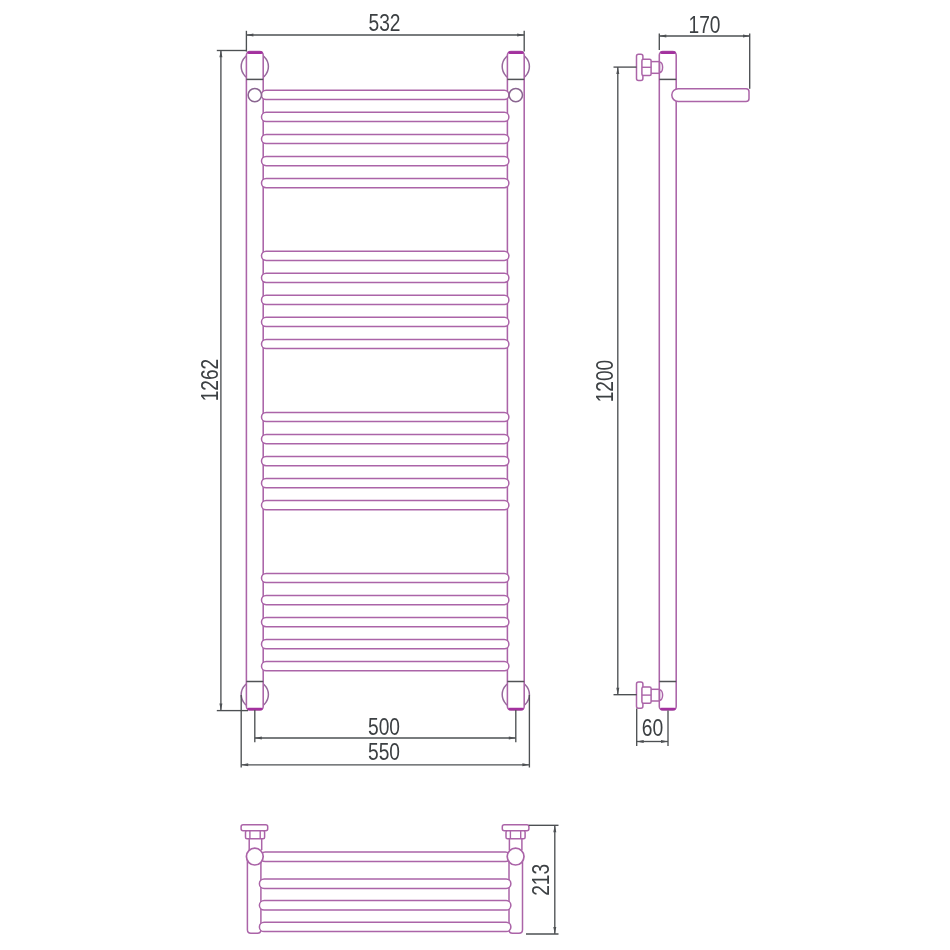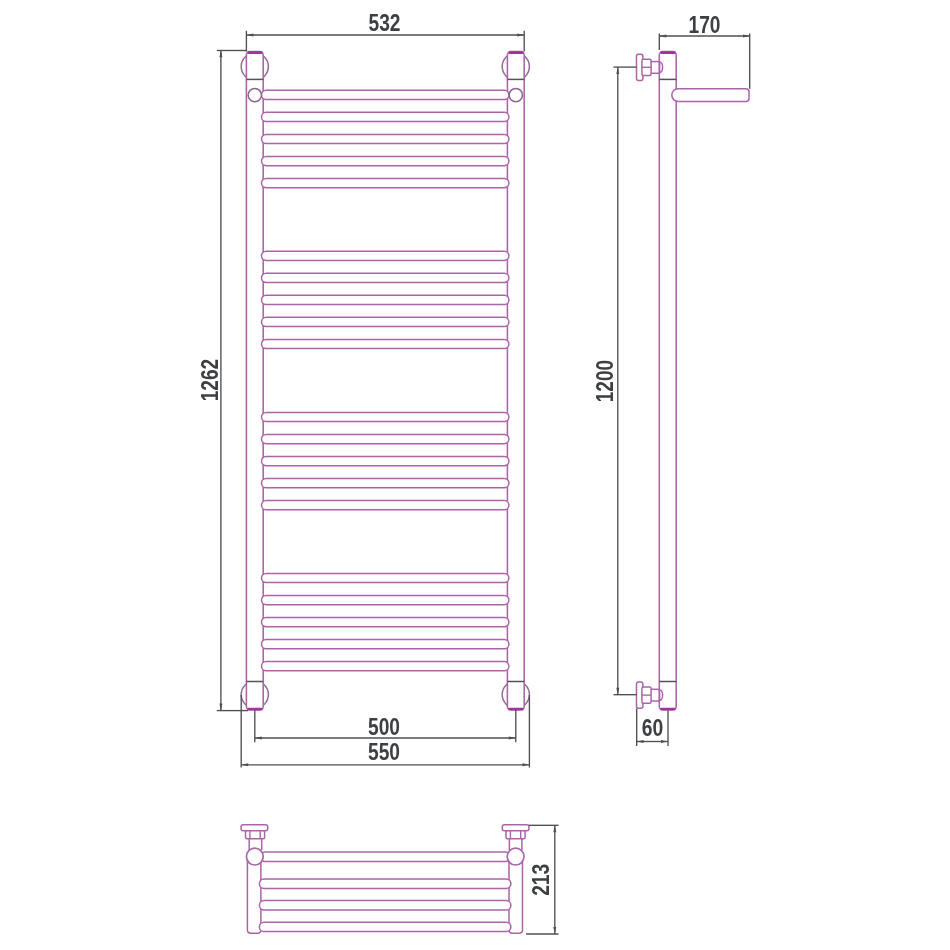--- a/index.html
+++ b/index.html
@@ -1,16 +1,16 @@
 <!DOCTYPE html>
 <html><head>
 <meta charset="utf-8">
 <style>
 html,body{margin:0;padding:0;background:#ffffff;}
-#wrap{width:950px;height:950px;position:relative;background:#ffffff;font-weight:bold;}
+#wrap{width:950px;height:950px;position:relative;background:#ffffff;}
 text{font-family:"Liberation Sans",sans-serif;fill:#3c4043;}
 </style>
 </head>
 <body>
 <div id="wrap">
 <svg width="950" height="950" viewBox="0 0 950 950">
 
 <rect x="0" y="0" width="950" height="950" fill="#ffffff"></rect>
 
 <circle cx="254.8" cy="66.6" r="13.6" stroke="#96689b" stroke-width="1.5" fill="none"></circle>

